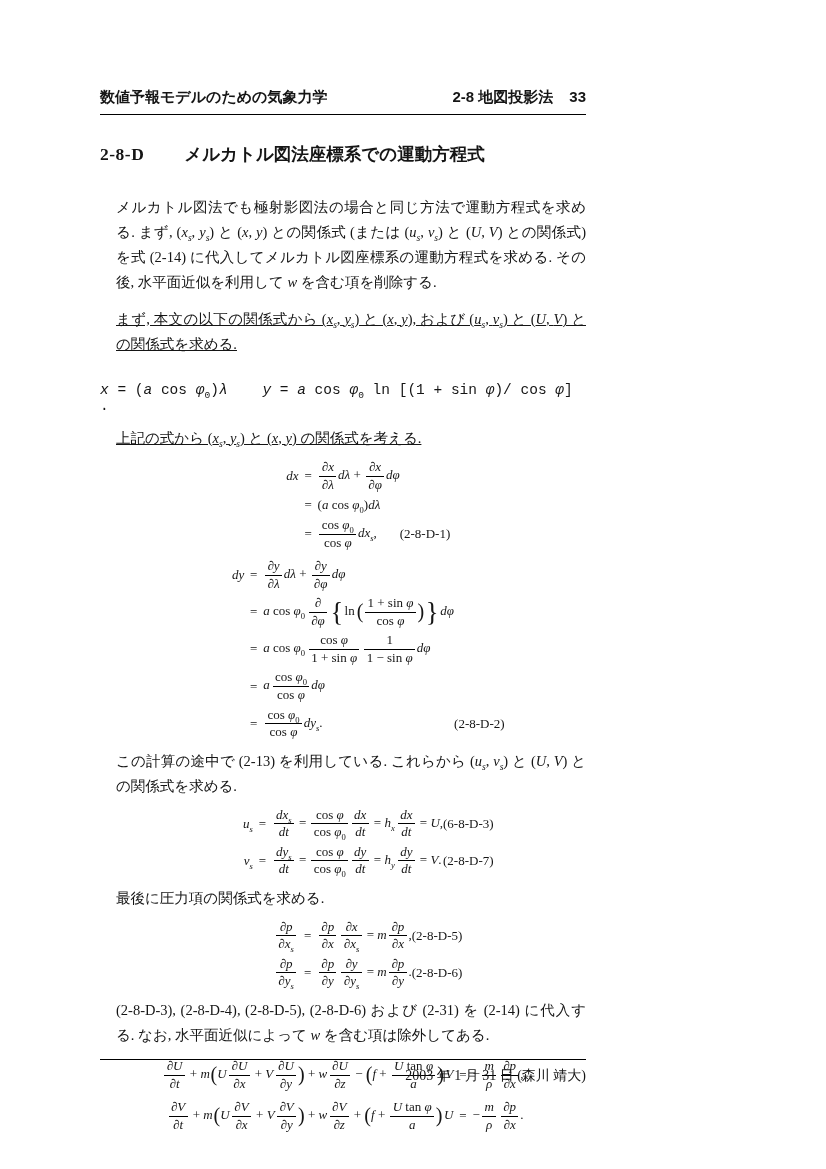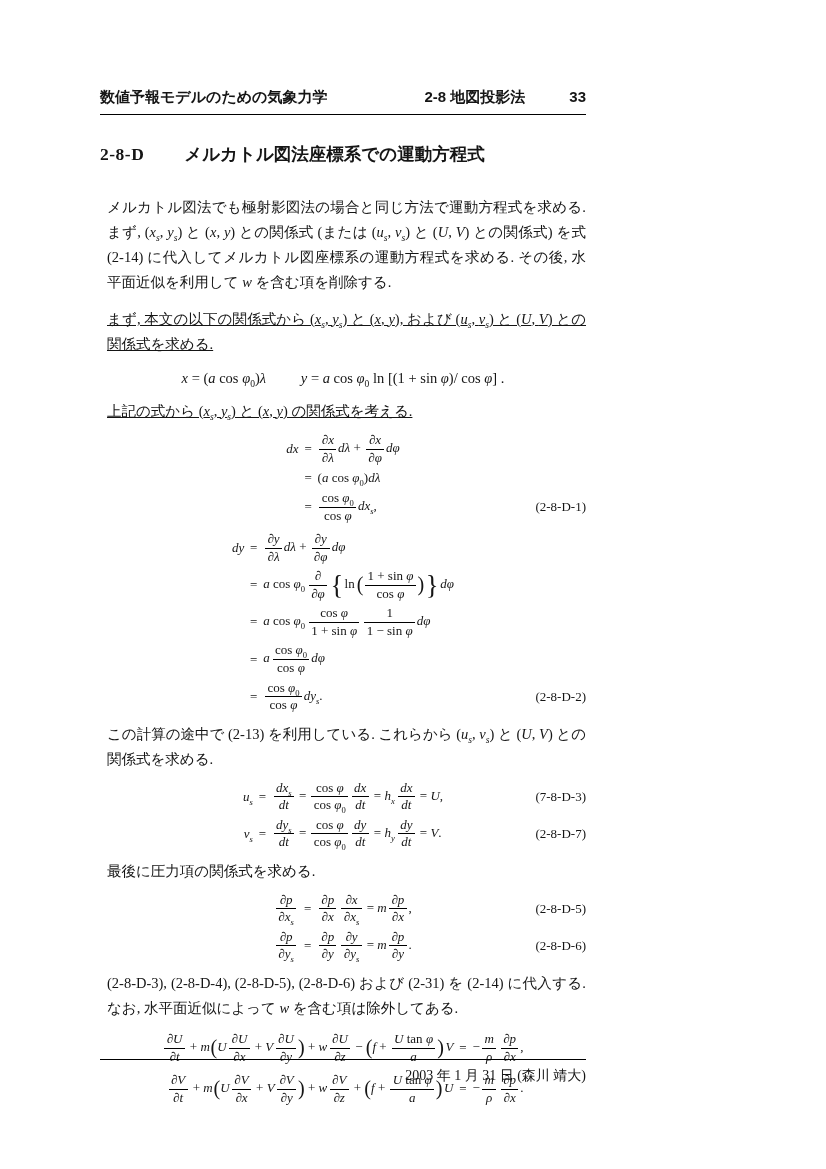--- a/index.html
+++ b/index.html
@@ -2,47 +2,47 @@
 <html><head>
 <meta charset="utf-8">
 <style>
   html,body{margin:0;padding:0;background:#ffffff;}
   .page{position:relative;width:682px;height:1169px;background:#fff;color:#151515;
         font-family:"Liberation Serif","DejaVu Serif",serif;overflow:hidden;}
   .header{display:flex;justify-content:space-between;align-items:baseline;
           margin:88px 96px 0 100px;padding-bottom:7px;border-bottom:1.4px solid #000;
           font-weight:bold;font-size:15px;
           font-family:"Liberation Sans","DejaVu Sans",sans-serif;}
-  .h-right{display:flex;gap:44px;align-items:baseline;text-align:right;}
+  .h-right{display:flex;gap:16px;align-items:baseline;text-align:right;}
   .content{margin:0 96px 0 100px;}
   .sec{margin:27px 0 0 0;font-size:17.5px;font-weight:bold;display:flex;gap:40px;align-items:baseline;}
   .sec-num{font-family:"Liberation Serif","DejaVu Serif",serif;letter-spacing:.5px;}
   .sec-title{font-family:Liberation Mono, monospace;}
-  .para{margin:9px 0 0 7px;font-size:14.5px;line-height:25px;text-align:justify;}
+  .para{margin:9px 0 0 16px;font-size:14.5px;line-height:25px;text-align:justify;}
   .para.p-first{margin-top:29px;}
   .para.p-gap{margin-top:12px;text-decoration:underline;}
   
   .mn{font-style:normal;}
   .mi{font-style:italic;}
   sub.ms{font-size:66%;font-style:italic;line-height:0;}
   sub.msr{font-style:normal;}
   .fr{display:inline-block;vertical-align:middle;text-align:center;margin:0 .14em;}
   .fu{display:block;line-height:1.12;padding:0 .18em 1px .18em;border-bottom:1px solid #000;}
   .fl{display:block;line-height:1.12;padding:1px .18em 0 .18em;}
   .d1{font-size:1.55em;vertical-align:-0.17em;line-height:0;}
   .d2{font-size:2.05em;vertical-align:-0.22em;line-height:0;}
   .sp{display:inline-block;}
-  .eq-center{margin:13px 0 0 0;text-align:center;font-size:14.5px;}
+  .eq-center{margin:25px 0 0 0;font-size:14.5px;font-family:Liberation Mono, monospace;}
   .eqgroup{display:grid;grid-template-columns:1fr max-content max-content max-content 1fr;
            align-items:center;row-gap:5px;margin:9px 0 0 0;font-size:13px;}
   .eqgroup.g-wide{row-gap:9px;margin-top:11px;}
   .eq-lhs{text-align:right;}
   .eq-rel{padding:0 .45em;}
   .eq-rhs{text-align:left;}
-  .eq-num{text-align:right;white-space:nowrap;}
+  .eq-num{text-align:left;white-space:nowrap;}
   .footer{position:absolute;left:100px;right:96px;top:1059px;border-top:1px solid #000;
           padding-top:7px;text-align:right;font-size:14px;}
 </style>
 </head>
 <body>
 
 <div class="page">
 
   <header class="header">
     <span class="h-left">数値予報モデルのための気象力学</span>
@@ -110,21 +110,21 @@
         <span class="eq-num">(2-8-D-2)</span>
       </div>
 
     <p class="para"><span class="mn">この計算の途中で (2-13) を利用している. これらから (</span><span class="mi">u</span><sub class="ms">s</sub><span class="mn">, </span><span class="mi">v</span><sub class="ms">s</sub><span class="mn">) と (</span><span class="mi">U</span><span class="mn">, </span><span class="mi">V</span><span class="mn">) との関係式を求める.</span></p>
 
     <div class="eqgroup">
         <span class="eq-void"></span>
         <span class="eq-lhs"><span class="mi">u</span><sub class="ms">s</sub></span>
         <span class="eq-rel">=</span>
         <span class="eq-rhs"><span class="fr"><span class="fu"><span class="mi">dx</span><sub class="ms">s</sub></span><span class="fl"><span class="mi">dt</span></span></span><span class="mn"> = </span><span class="fr"><span class="fu"><span class="mn">cos </span><span class="mi">φ</span></span><span class="fl"><span class="mn">cos </span><span class="mi">φ</span><sub class="ms msr">0</sub></span></span><span class="fr"><span class="fu"><span class="mi">dx</span></span><span class="fl"><span class="mi">dt</span></span></span><span class="mn"> = </span><span class="mi">h</span><sub class="ms">x</sub><span class="sp" style="width: 0.1em;"></span><span class="fr"><span class="fu"><span class="mi">dx</span></span><span class="fl"><span class="mi">dt</span></span></span><span class="mn"> = </span><span class="mi">U</span><span class="mn">,</span></span>
-        <span class="eq-num">(7-8-D-3)</span>
+        <span class="eq-num">(6-8-D-3)</span>
         <span class="eq-void"></span>
         <span class="eq-lhs"><span class="mi">v</span><sub class="ms">s</sub></span>
         <span class="eq-rel">=</span>
         <span class="eq-rhs"><span class="fr"><span class="fu"><span class="mi">dy</span><sub class="ms">s</sub></span><span class="fl"><span class="mi">dt</span></span></span><span class="mn"> = </span><span class="fr"><span class="fu"><span class="mn">cos </span><span class="mi">φ</span></span><span class="fl"><span class="mn">cos </span><span class="mi">φ</span><sub class="ms msr">0</sub></span></span><span class="fr"><span class="fu"><span class="mi">dy</span></span><span class="fl"><span class="mi">dt</span></span></span><span class="mn"> = </span><span class="mi">h</span><sub class="ms">y</sub><span class="sp" style="width: 0.1em;"></span><span class="fr"><span class="fu"><span class="mi">dy</span></span><span class="fl"><span class="mi">dt</span></span></span><span class="mn"> = </span><span class="mi">V</span><span class="mn">.</span></span>
         <span class="eq-num">(2-8-D-7)</span>
       </div>
 
     <p class="para"><span class="mn">最後に圧力項の関係式を求める.</span></p>
 
     <div class="eqgroup">

